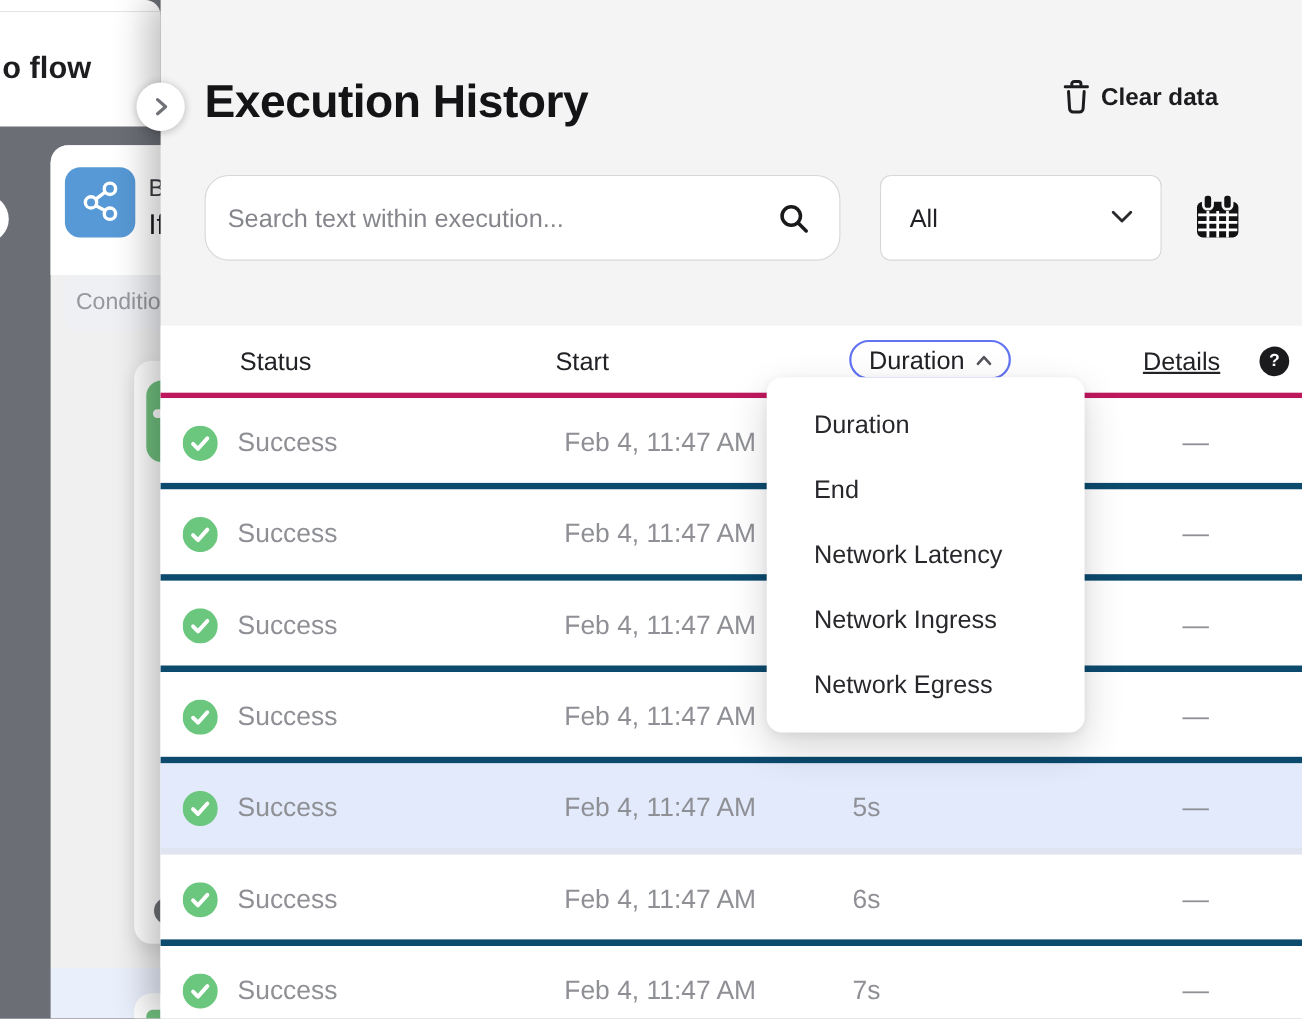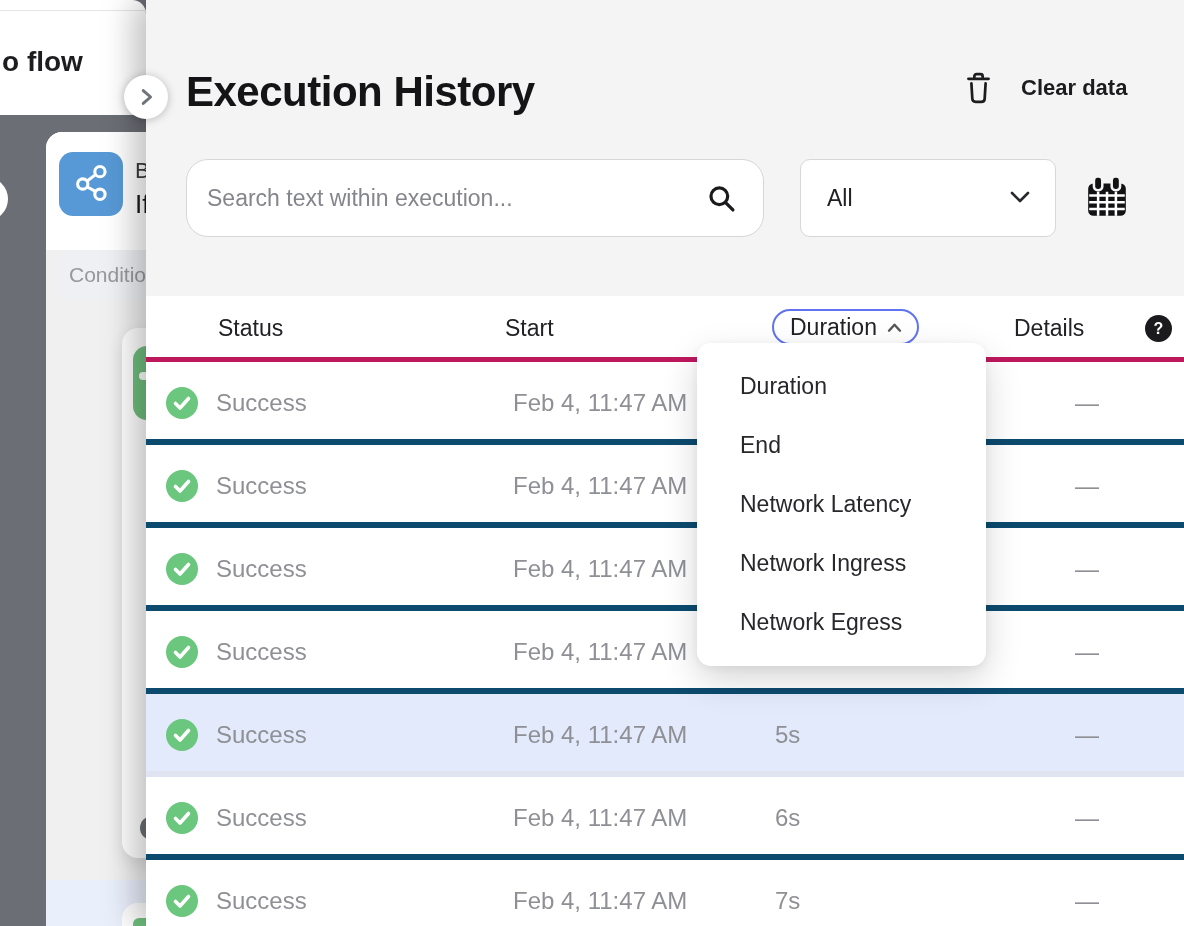--- a/index.html
+++ b/index.html
@@ -26,38 +26,38 @@
   #node-dot { left:140px; top:816px; width:24px; height:24px; border-radius:50%; background:#6d7076; }
   #selection-strip { left:46px; top:880px; width:100px; height:46px; background:#eaeffc; }
   #node-card3 { left:122px; top:903px; width:60px; height:23px; background:#ffffff; border-top-left-radius:16px; }
   #node-green3 { left:133px; top:918px; width:34px; height:8px; background:#70bf7e; border-radius:6px 6px 0 0; }
 
   
   #panel { left:146px; top:0; width:1038px; height:926px; background:#f4f4f5; box-shadow:-12px 0 30px rgba(0,0,0,0.25); }
   #collapse-btn { left:-22px; top:75px; width:44px; height:44px; border-radius:50%; background:#ffffff;
     box-shadow:0 1px 8px rgba(0,0,0,0.25); display:flex; align-items:center; justify-content:center; z-index:5; }
   #panel-title { left:40px; top:68px; font-size:42px; font-weight:800; letter-spacing:-0.5px; color:#141417; white-space:nowrap; }
-  #clear-btn { left:818px; top:72px; display:flex; align-items:center; gap:28px; cursor:pointer; }
+  #clear-btn { left:818px; top:72px; display:flex; align-items:center; gap:8px; cursor:pointer; }
   #clear-btn .lbl { font-size:22px; font-weight:700; color:#1c1c1f; white-space:nowrap; }
 
   #search-box { left:40px; top:159px; width:578px; height:78px; background:#ffffff; border:1px solid #d7d7da; border-radius:22px; }
   #search-box input { position:absolute; left:20px; top:0; width:500px; height:100%; border:none; outline:none; background:transparent;
     font-family:"Liberation Sans", sans-serif; font-size:23px; color:#3a3a40; }
   #search-box input::placeholder { color:#85868c; opacity:1; }
   #search-box .icon { position:absolute; right:26px; top:24px; }
 
   #filter-select { left:654px; top:159px; width:256px; height:78px; background:#ffffff; border:1px solid #d7d7da; border-radius:10px; cursor:pointer; }
   #filter-select .val { position:absolute; left:26px; line-height:76px; font-size:23px; color:#212125; }
   #filter-select .icon { position:absolute; right:24px; top:30px; }
   #calendar-btn { left:938px; top:174px; width:46px; height:46px; cursor:pointer; }
 
   #table { left:0; top:296px; width:1038px; height:630px; background:#ffffff; }
   #thead { position:relative; height:66px; border-bottom:5px solid #be185d; }
   .th { position:absolute; top:0; line-height:64px; font-size:23px; color:#212126; white-space:nowrap; }
-  #th-status { left:72px; } #th-start { left:359px; } #th-details { left:868px; }
+  #th-status { left:72px; } #th-start { left:359px; } #th-details { left:893px;text-decoration:underline; }
   #sort-pill { position:absolute; left:626px; top:13px; height:36px; padding:0 14px 0 16px; border:2px solid #6173f2; border-radius:999px;
     display:flex; align-items:center; gap:9px; background:transparent; cursor:pointer; }
   #sort-pill .lbl { font-size:23px; color:#212126; line-height:32px; }
   #help-badge { position:absolute; left:999px; top:19px; width:27px; height:27px; border-radius:50%; background:#1b1b1e; color:#ffffff;
     font-size:16px; font-weight:700; text-align:center; line-height:27px; cursor:pointer; }
 
   .row { position:relative; height:83px; border-bottom:6px solid #0c4a6e; background:#ffffff; }
   .row.hl { background:#e2eafc; border-bottom-color:#dfe4f0; }
   .cell { position:absolute; top:0; line-height:82px; font-size:24px; color:#8f9095; white-space:nowrap; }
   .c-status { left:70px; } .c-start { left:367px; } .c-duration { left:629px; } .c-details { left:929px; }

